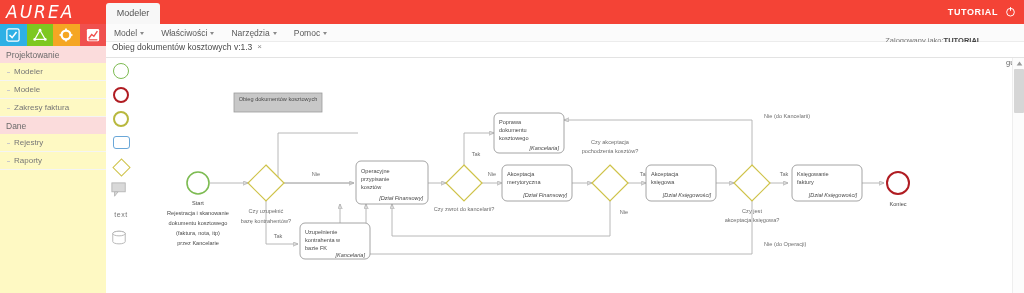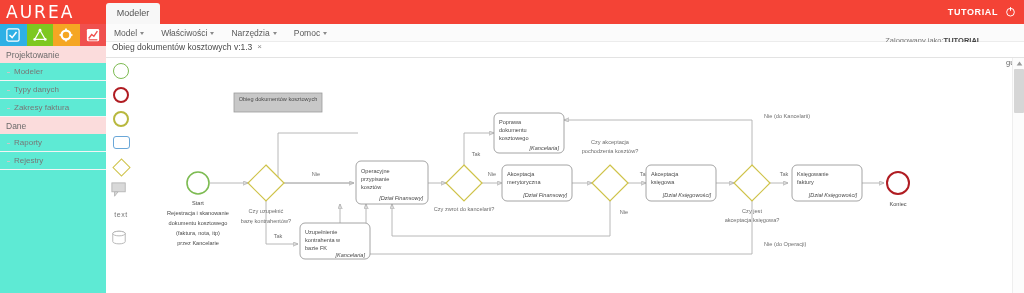--- a/index.html
+++ b/index.html
@@ -17,20 +17,21 @@
     background: #f44336;
   }
   .logo {
     position: absolute; left: 6px; top: 1px;
     width: 100px; height: 22px;
     color: #ffffff;
     font-size: 17px; letter-spacing: 2px;
     font-weight: 400;
     line-height: 22px;
     font-family: "DejaVu Sans", sans-serif;
+    font-style: italic;
   }
   .topbar-right {
     position: absolute; right: 8px; top: 0;
     height: 24px; display: flex; align-items: center; gap: 7px;
   }
   .tutorial-label {
     color: #ffffff; font-size: 9px; font-weight: bold; letter-spacing: .6px;
   }
   .power-icon { display: block; }
   
@@ -65,21 +66,21 @@
   .doctab {
     position: absolute; left: 6px; top: 0; height: 16px;
     display: flex; gap: 5px;
     font-size: 8.5px; color: #4a4a4a;
   }
   .doctab-close { font-size: 8px; color: #888; }
   
   .sidebar {
     position: absolute; left: 0; top: 24px;
     width: 106px; height: 269px;
-    background: #5eead4;
+    background: #fef9c3;
   }
   .quickicons { display: flex; width: 106px; height: 22px; }
   .qi { width: 26.5px; height: 22px; position: relative; }
   .qi1 { background: #2eb0e5; }
   .qi2 { background: #7ec820; }
   .qi3 { background: #f5a623; }
   .qi4 { background: #f0504e; }
   .qi svg { position: absolute; left: 50%; top: 50%; transform: translate(-50%,-50%); }
   .sb-section {
     height: 17px; background: #fbdcdc; color: #6b6b6b;
@@ -220,26 +221,26 @@
       <svg width="14" height="14" viewBox="0 0 16 16">
         <rect x="1" y="1" width="14" height="14" rx="1.5" fill="#ffffff"></rect>
         <polyline points="3,12 6.5,7.5 9,9.5 13,3.5" fill="none" stroke="#f0504e" stroke-width="1.6"></polyline>
         <line x1="3" y1="13.5" x2="13" y2="13.5" stroke="#f0504e" stroke-width="1.4"></line>
       </svg>
     </div>
   </div>
 
   <div class="sb-section">Projektowanie</div>
   <div class="sb-item">Modeler</div>
-  <div class="sb-item">Typy danych</div>
+  <div class="sb-item">Modele</div>
   <div class="sb-item">Zakresy faktura</div>
 
   <div class="sb-section">Dane</div>
+  <div class="sb-item">Rejestry</div>
   <div class="sb-item">Raporty</div>
-  <div class="sb-item">Rejestry</div>
 </div>
 
 <div class="palette">
   <div class="pal-ico">
       <div class="pal-circle-g"></div>
     </div>
   <div class="pal-ico">
       <div class="pal-circle-r"></div>
     </div>
   <div class="pal-ico">

